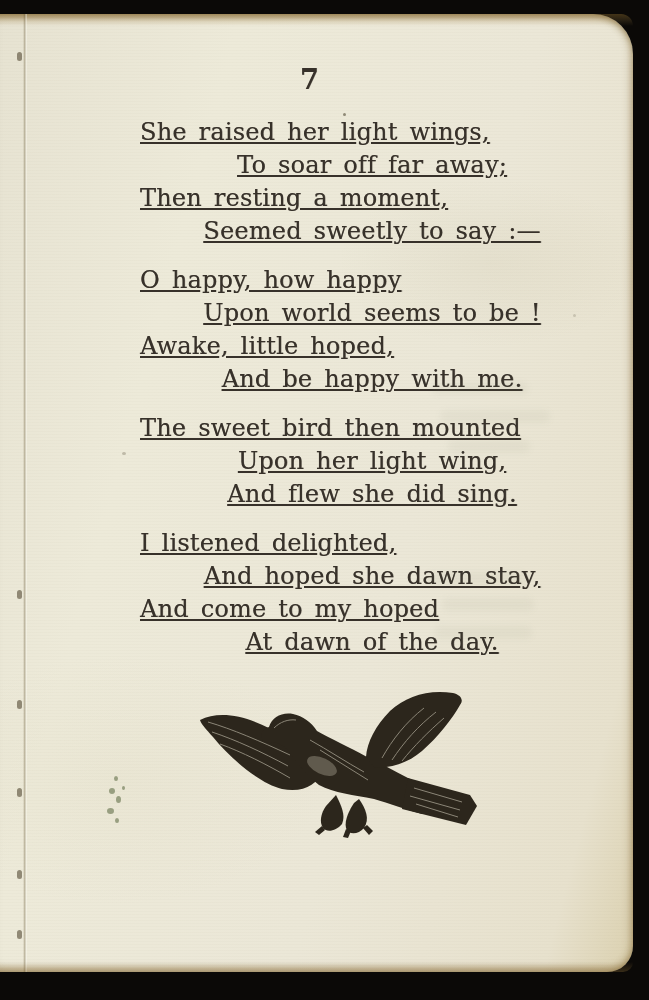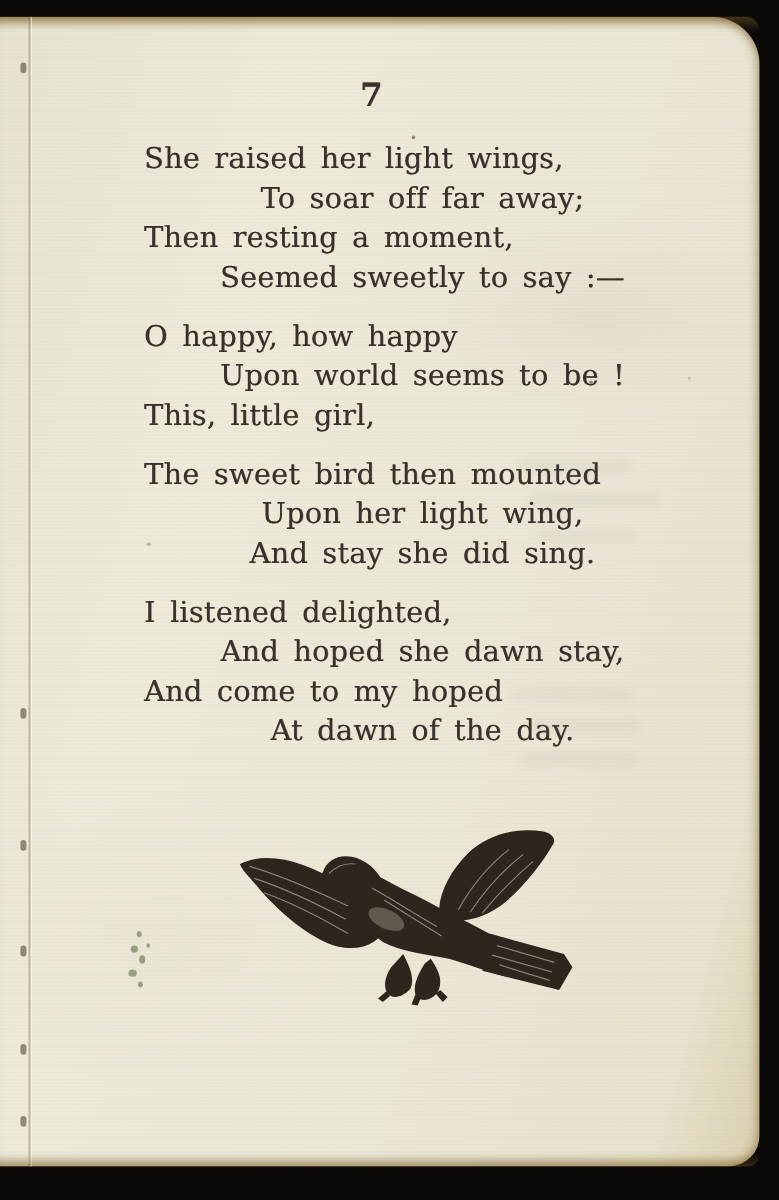--- a/index.html
+++ b/index.html
@@ -47,24 +47,25 @@
     position:absolute;left:29px;width:5px;height:9px;border-radius:3px;
     background:rgba(70,58,36,0.55);filter:blur(0.4px);
   }
   
   .page-number{
     position:absolute;left:312px;top:50px;
     font-size:27px;font-weight:bold;color:#37312a;
     text-shadow:0.4px 0.4px 0.6px rgba(55,49,42,0.55);
   }
   .poem{
-    position:absolute;left:132px;top:102px;width:430px;
+    position:absolute;left:152px;top:102px;width:430px;
     color:#37312a;font-size:24px;line-height:33px;
     letter-spacing:0.2px;word-spacing:0.17em;
     text-shadow:0.35px 0 0.35px rgba(55,49,42,0.6);
+    text-decoration:underline;
   }
   .stanza{margin:0 0 16px 0;}
   .poem-line{white-space:nowrap;}
   .poem-line.indent{padding-left:34px;text-align:center;}
   
   .illustration{position:absolute;left:182px;top:674px;width:330px;height:170px;}
   .illustration svg{display:block;width:100%;height:100%;}
   
   .speck{position:absolute;border-radius:50%;background:rgba(70,60,40,0.55);}
   .green-smudge{position:absolute;left:118px;top:760px;width:26px;height:58px;}
@@ -94,26 +95,27 @@
     <div class="poem">
       <div class="stanza">
         <div class="poem-line">She raised her light wings,</div>
         <div class="poem-line indent">To soar off far away;</div>
         <div class="poem-line">Then resting a moment,</div>
         <div class="poem-line indent">Seemed sweetly to say :—</div>
       </div>
       <div class="stanza">
         <div class="poem-line">O happy, how happy</div>
         <div class="poem-line indent">Upon world seems to be !</div>
-        <div class="poem-line">This, little girl,</div>
+        <div class="poem-line">Awake, little hoped,</div>
+        <div class="poem-line indent">And be happy with me.</div>
       </div>
       <div class="stanza">
         <div class="poem-line">The sweet bird then mounted</div>
         <div class="poem-line indent">Upon her light wing,</div>
-        <div class="poem-line indent">And stay she did sing.</div>
+        <div class="poem-line indent">And flew she did sing.</div>
       </div>
       <div class="stanza">
         <div class="poem-line">I listened delighted,</div>
         <div class="poem-line indent">And hoped she dawn stay,</div>
         <div class="poem-line">And come to my hoped</div>
         <div class="poem-line indent">At dawn of the day.</div>
       </div>
     </div>
 
     <div class="illustration">

